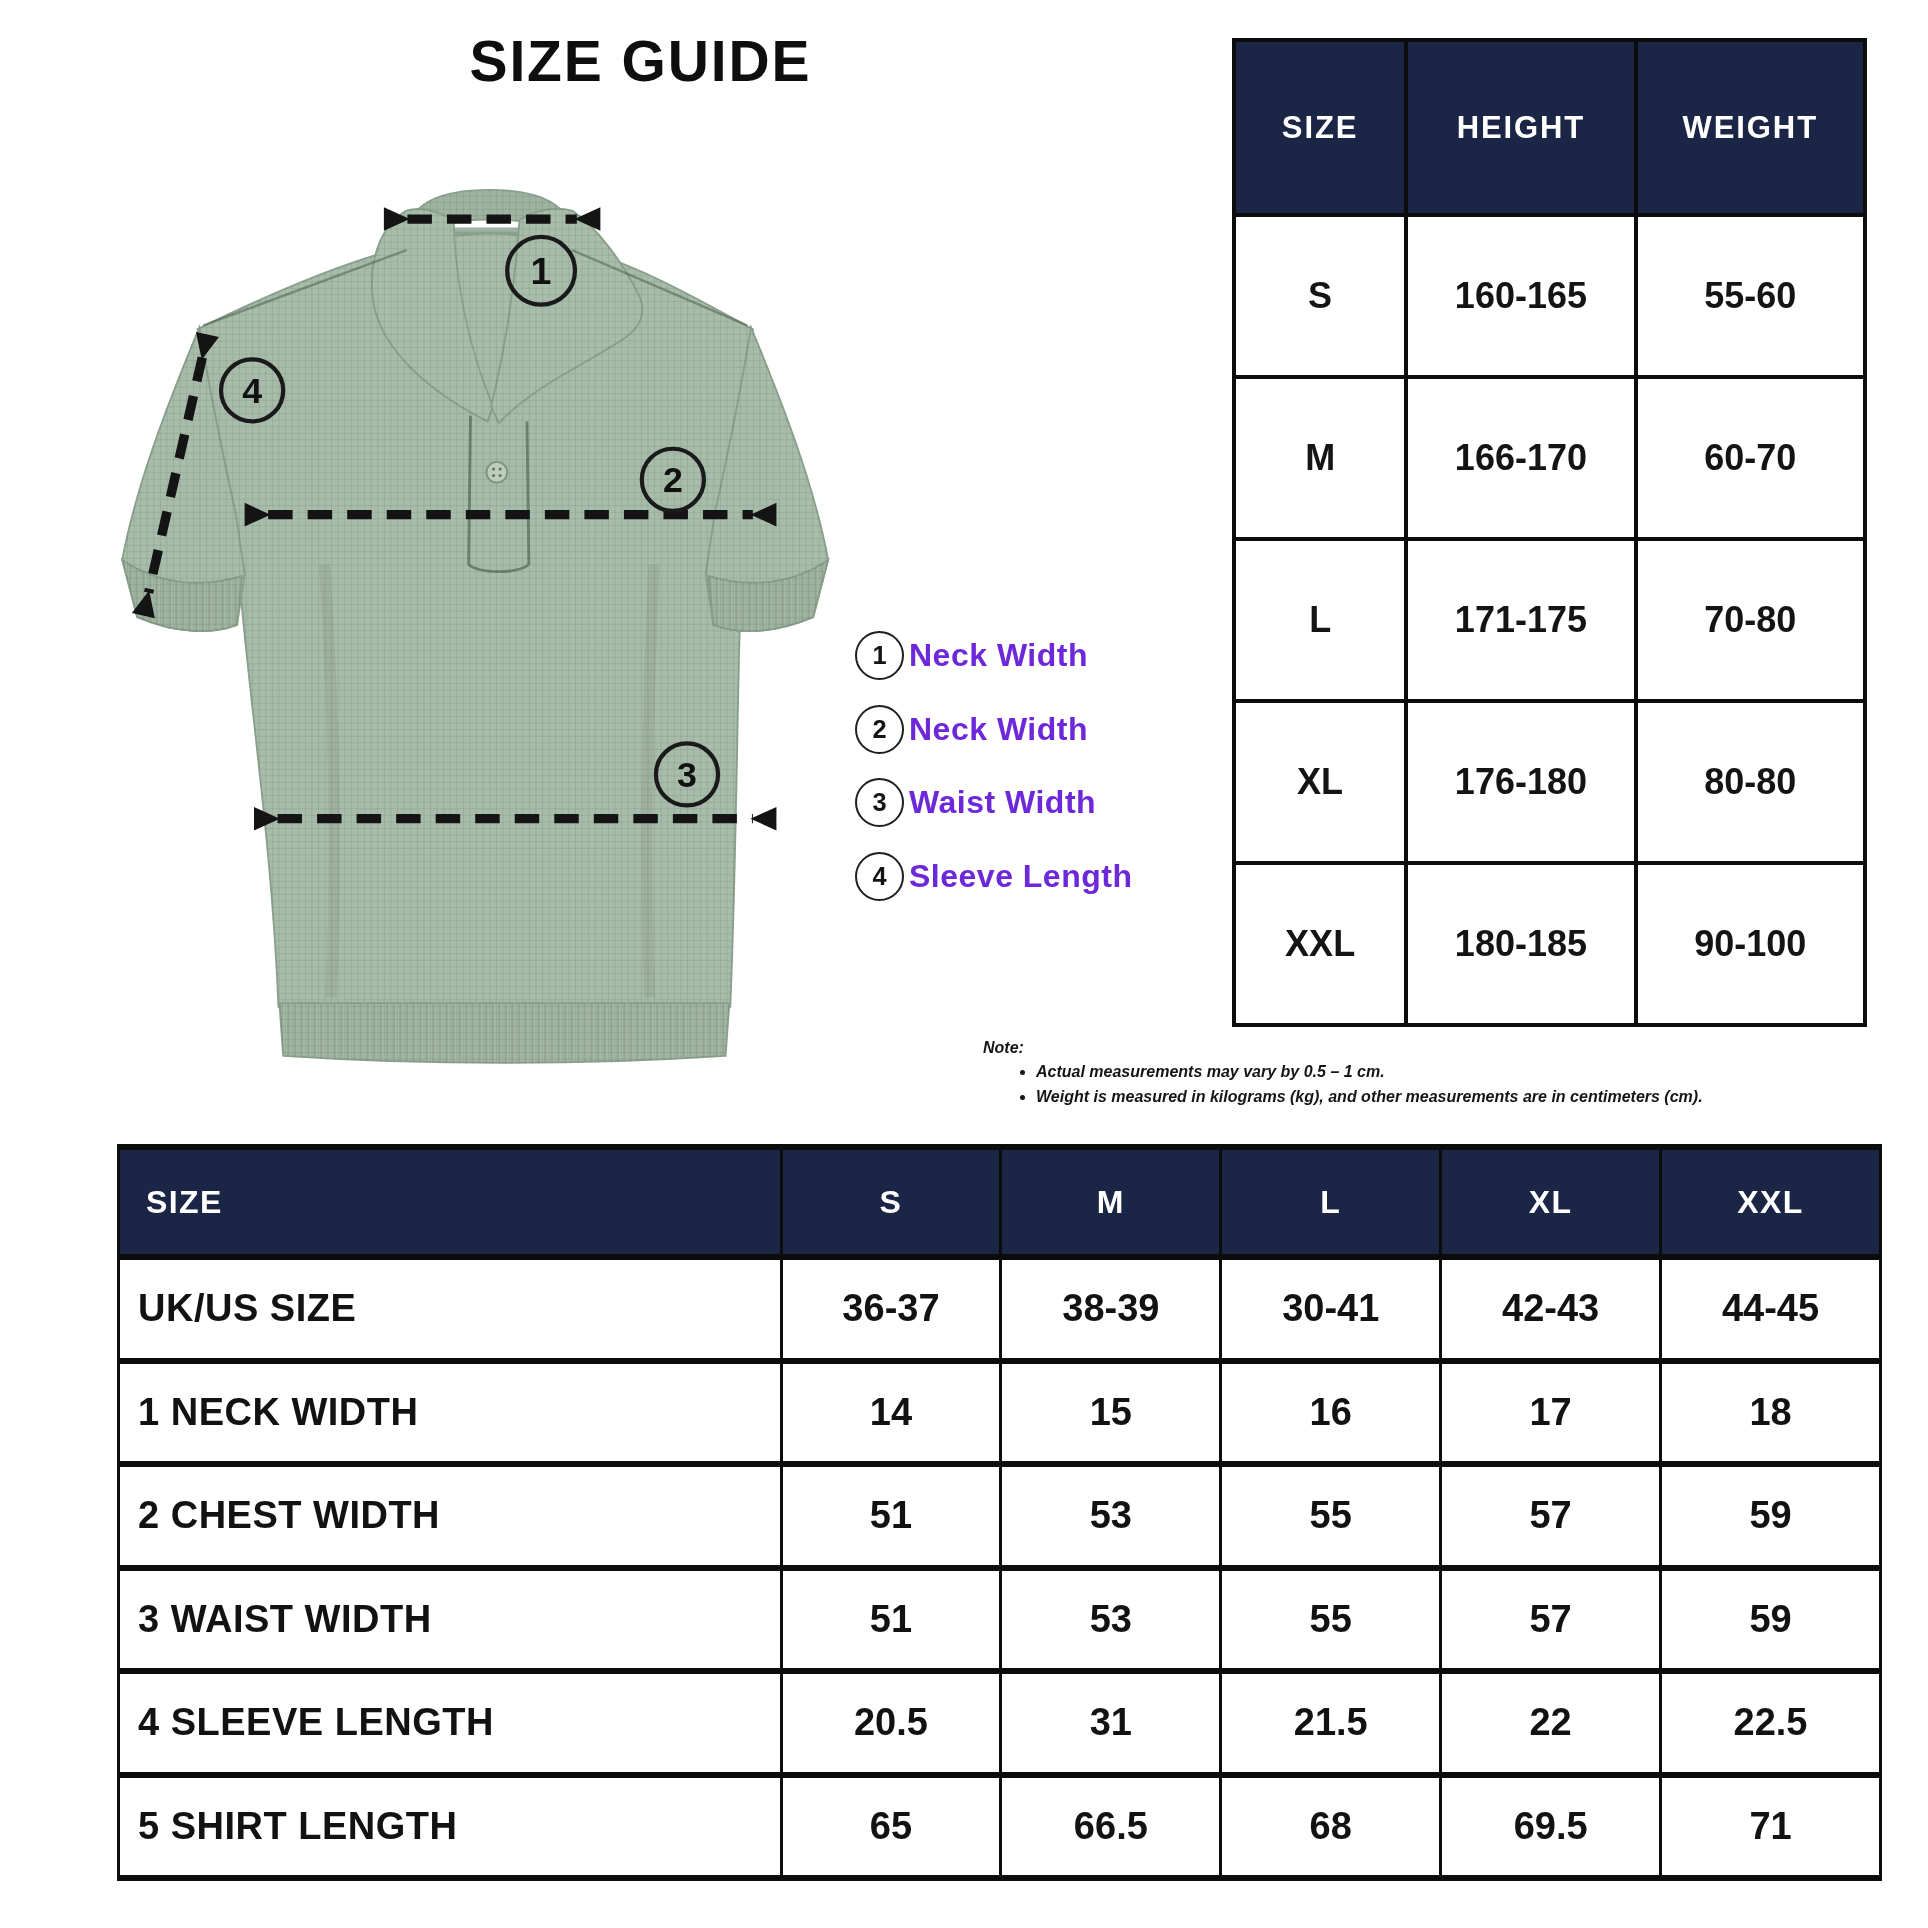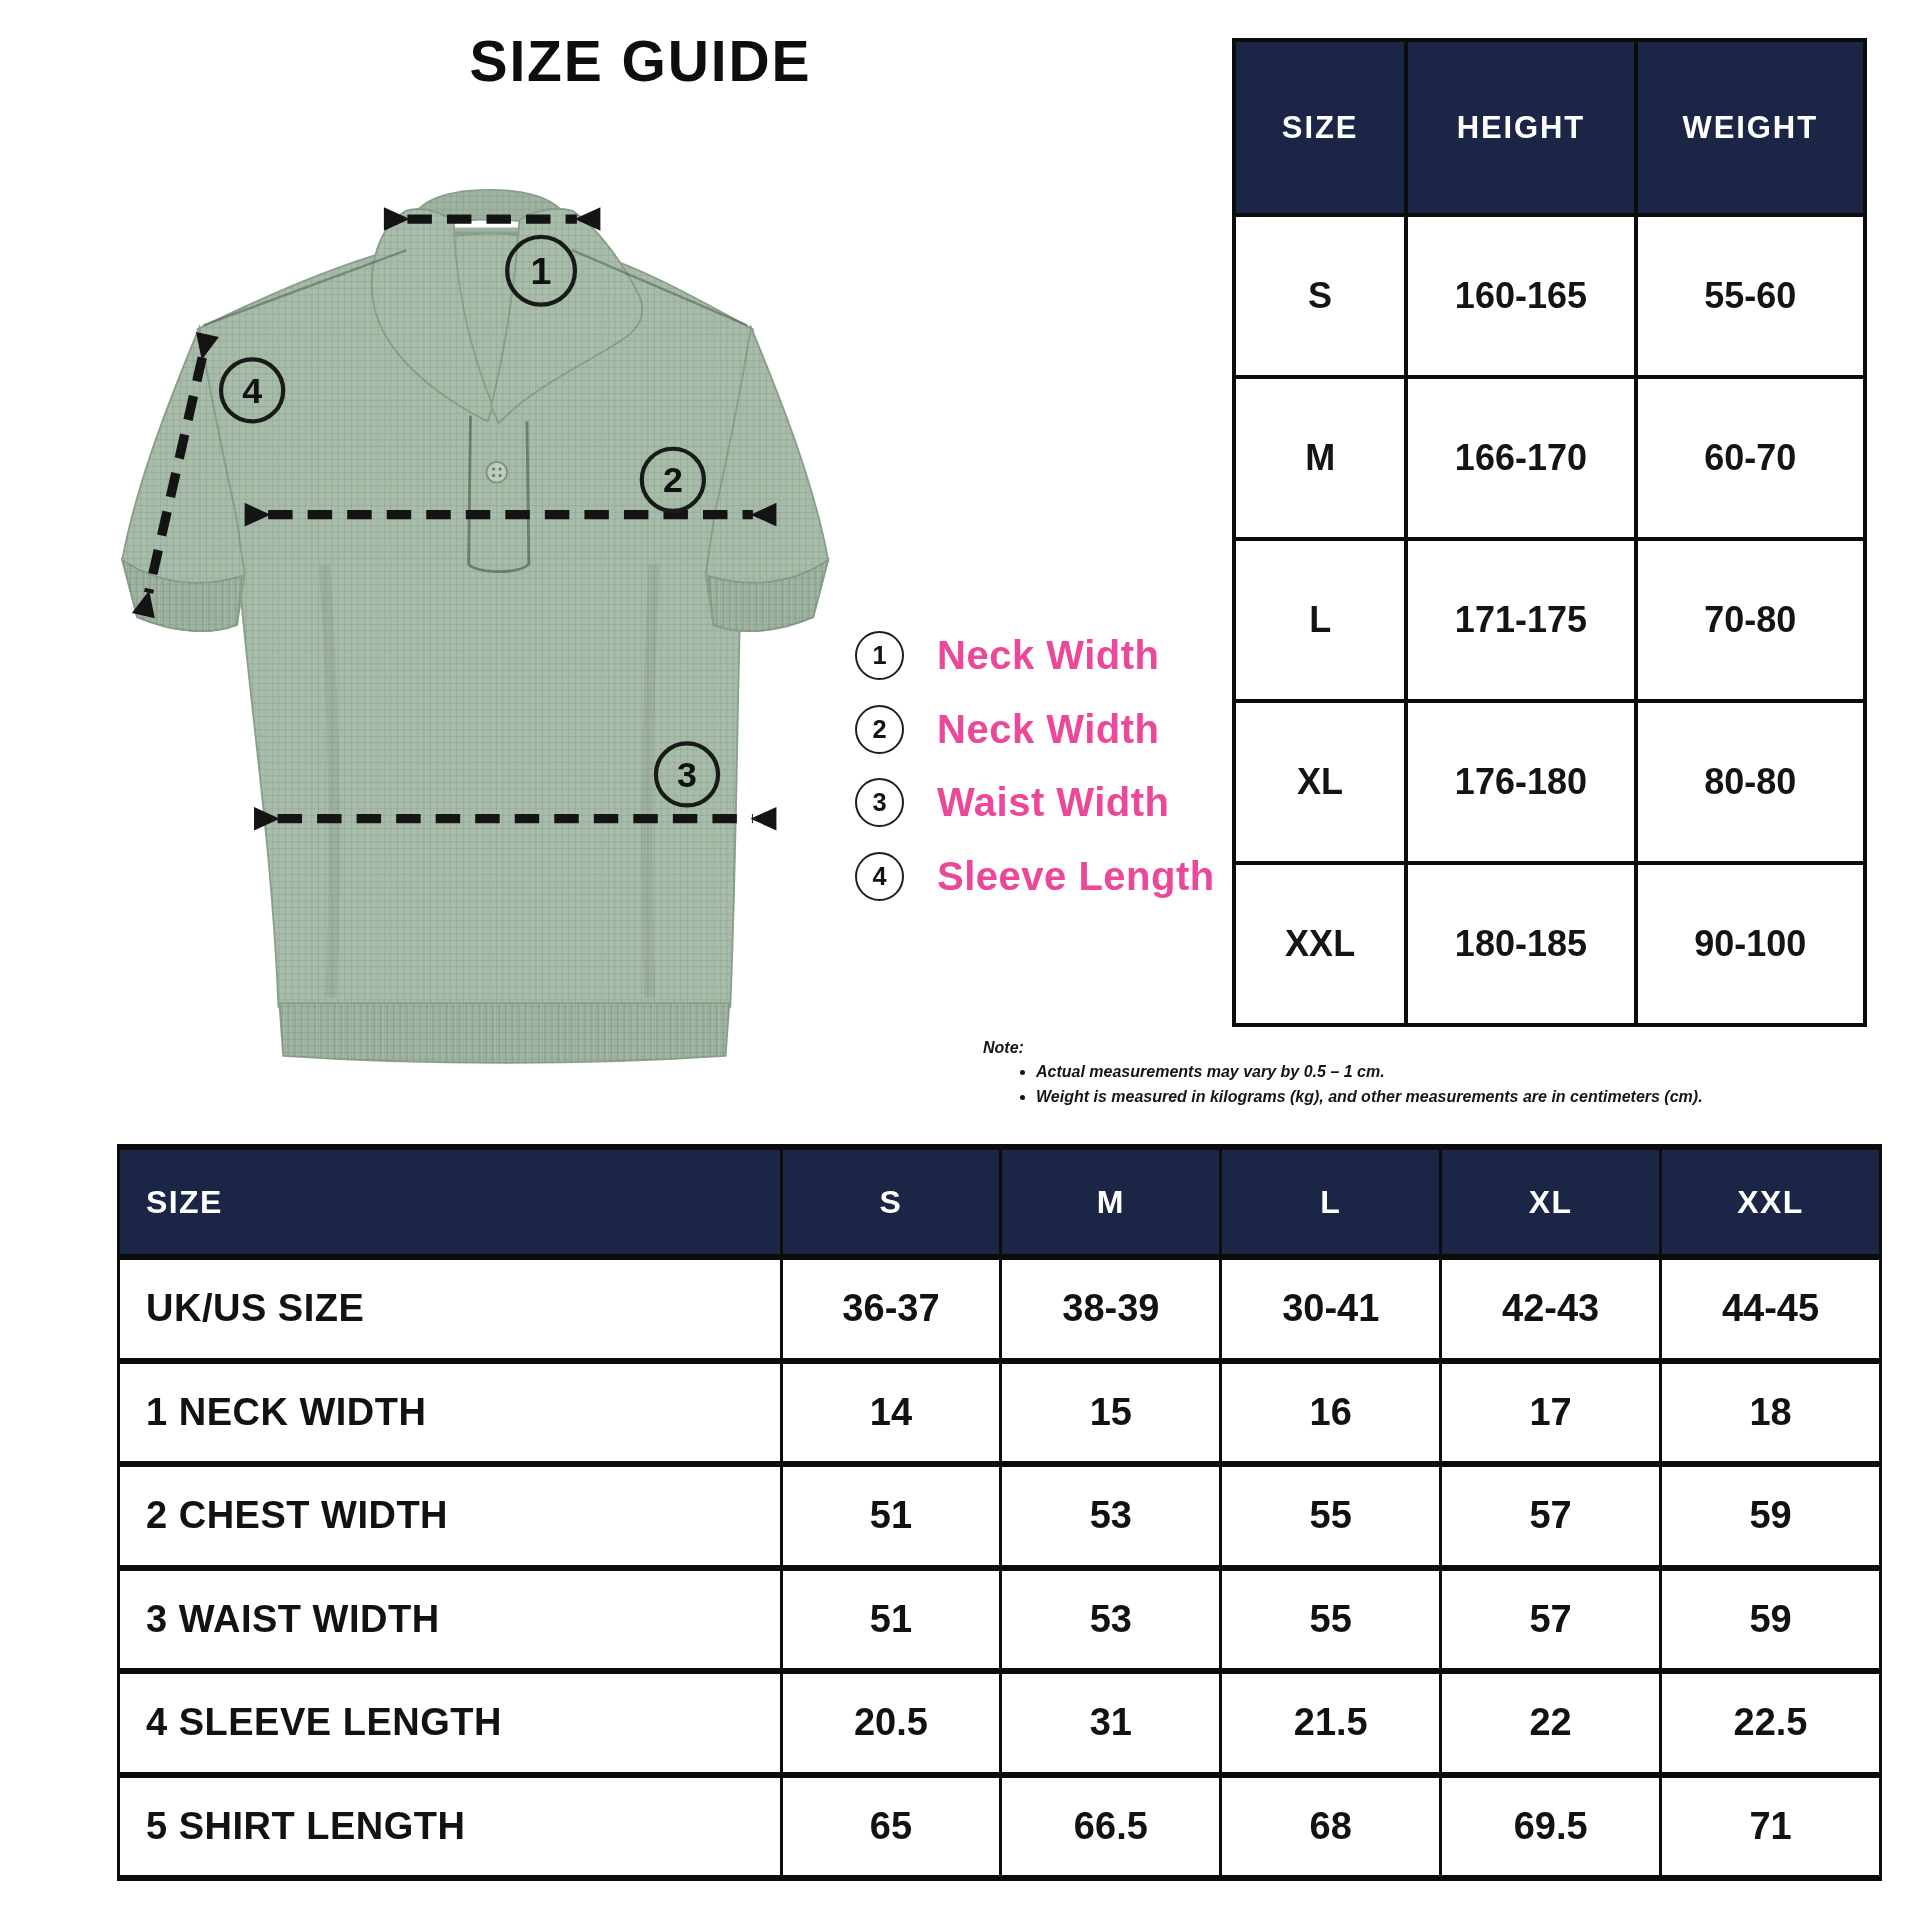--- a/index.html
+++ b/index.html
@@ -16,21 +16,21 @@
   
   .shirt-wrap{position:absolute;left:94px;top:169px;width:753px;height:904px;}
   
   .legend{position:absolute;left:855px;top:631px;}
   .legend-item{display:flex;align-items:center;height:49px;margin-bottom:24.5px;}
   .legend-circle{
     width:49px;height:49px;border:2.8px solid #1f1f1f;border-radius:50%;
     display:flex;align-items:center;justify-content:center;
     font-size:25.4px;font-weight:700;color:#141414;box-sizing:border-box;flex:0 0 49px;
   }
-  .legend-label{margin-left:33px;font-size:40px;font-weight:600;color:#ec4899;letter-spacing:0.5px;}
+  .legend-label{margin-left:5px;font-size:32px;font-weight:600;color:#6d28d9;letter-spacing:0.5px;}
   
   .note{position:absolute;left:983px;top:1038px;width:893px;color:#151515;
         font-style:italic;font-size:16px;line-height:1.26;font-weight:600;}
   .note-heading{font-weight:700;}
   .note ul{margin:3.8px 0 0 0;padding-left:53px;list-style:disc;}
   .note li{text-align:justify;margin-bottom:4.7px;}
   
   .hw-table{
     position:absolute;left:1232px;top:38px;width:635px;height:989px;
     border-collapse:collapse;table-layout:fixed;
@@ -50,21 +50,21 @@
     border-left:3.8px solid #0c0c0c;border-right:3.8px solid #0c0c0c;
     border-top:6.6px solid #0c0c0c;border-bottom:6.6px solid #0c0c0c;
     vertical-align:middle;
   }
   .m-table th{
     background:#1b2545;color:#ffffff;font-size:32px;font-weight:700;
     letter-spacing:1.4px;height:102px;text-align:center;
   }
   .m-table th.lbl{text-align:left;padding-left:26px;}
   .m-table td{font-size:38px;font-weight:700;color:#121212;text-align:center;background:#ffffff;}
-  .m-table td.lbl{text-align:left;padding-left:26px;letter-spacing:0.5px;}
+  .m-table td.lbl{text-align:left;padding-left:18px;letter-spacing:0.5px;}
 </style>
 </head>
 <body>
 
 <div class="title">SIZE GUIDE</div>
 
 <div class="shirt-wrap">
 <svg width="753" height="904" viewBox="0 0 800 960">
   <defs>
     <pattern id="waffle" width="7" height="7" patternUnits="userSpaceOnUse">

